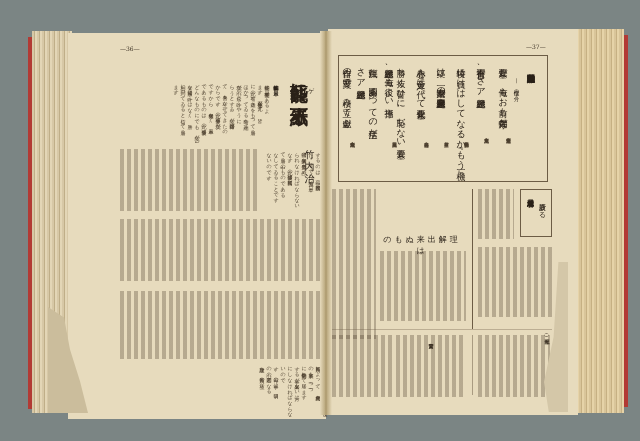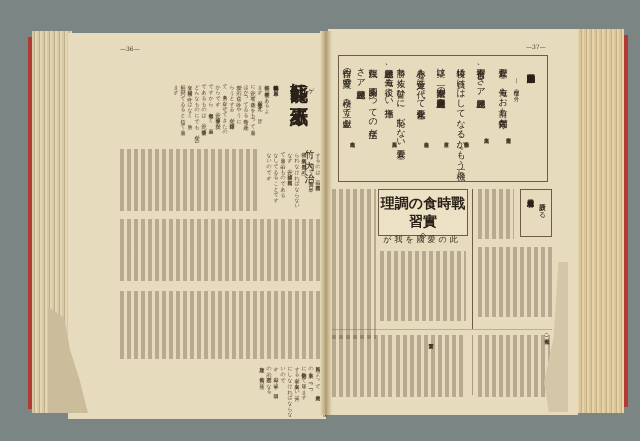--- a/index.html
+++ b/index.html
@@ -131,26 +131,22 @@
 
       <div class="slogan" style="right:168px;top:6px;">決戦だ、國家あつての生活だ</div>
       <div class="slogan" style="right:180px;top:6px;">さア總蹶起</div>
 
       <div class="slogan" style="right:194px;top:6px;">自作の野菜で、積み立て獻金</div>
       <div class="slogan-attr" style="right:192px;top:82px;">臺南州十六 萬萬秋雄</div>
     </div>
 
     <div class="filler" style="left:4px;top:160px;width:44px;height:150px;"></div>
 
-    <div class="hbox" style="left:50px;top:160px;width:88px;height:45px;">
-      <div class="htitle" style="margin-top:5px;">戰時食の調理實習</div>
-      <div class="diamond">◇</div>
-    </div>
     <div style="position:absolute;left:50px;top:205px;width:88px;text-align:center;">
-      <div class="hsub">此の愛國を我が</div>
+      <div class="hsub">理解出来ぬものは</div>
     </div>
     <div class="filler" style="left:52px;top:222px;width:86px;height:70px;"></div>
 
     <div class="rule" style="left:144px;top:160px;width:1px;height:140px;"></div>
 
     <div class="filler" style="left:150px;top:160px;width:36px;height:50px;"></div>
 
     <div class="box" style="left:192px;top:160px;width:30px;height:46px;">
       <div class="slogan" style="right:14px;top:4px;font-size:7px;font-weight:bold;">海員養成所</div>
       <div class="slogan" style="right:3px;top:8px;font-size:7px;">新設さる</div>

